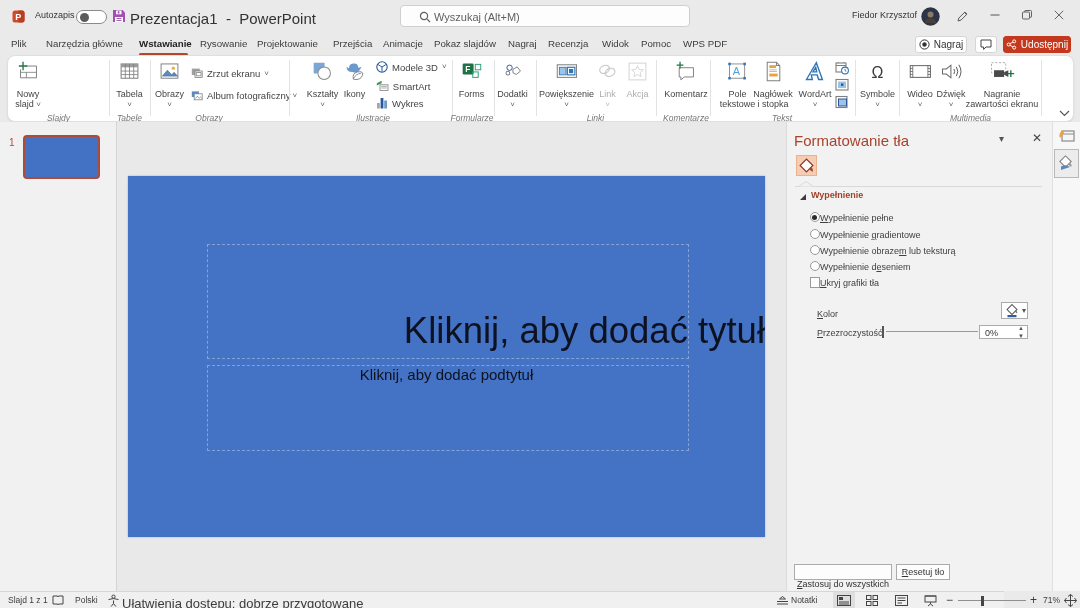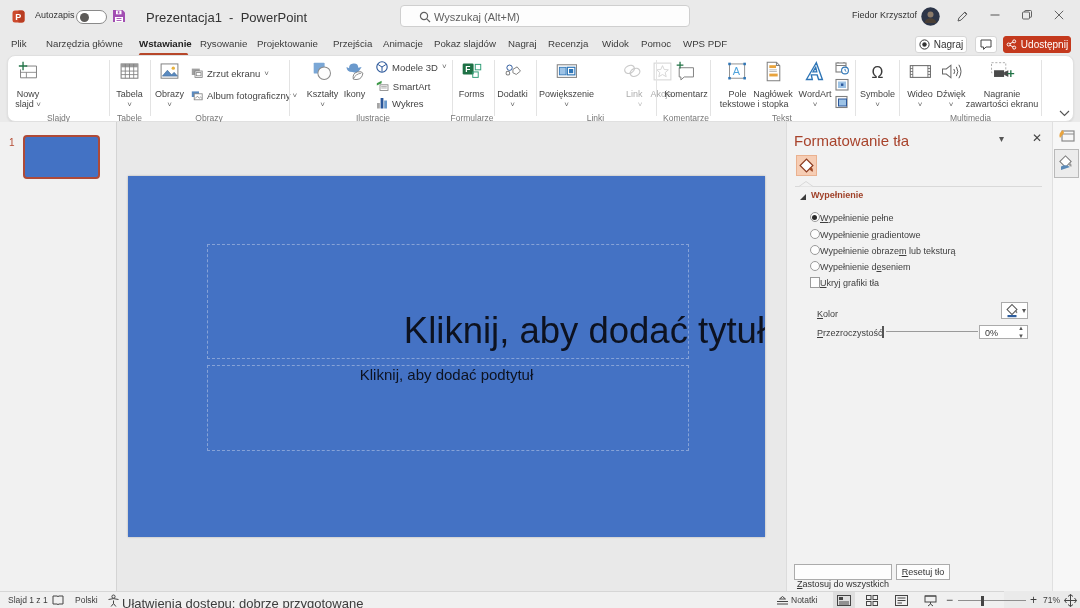--- a/index.html
+++ b/index.html
@@ -27,26 +27,26 @@
 
 
 .topbtn { position:absolute; top:2.5px; height:17.5px; background:#fff; border:1px solid #d6d6d6; border-radius:3px; font-size:10px; color:#333; display:flex; align-items:center; justify-content:center; }
 
 
 #ribbon { position:absolute; left:7px; top:55px; width:1067px; height:67px; background:#fff; border:1px solid #e0e0e0; border-radius:8px; box-shadow:0 1px 2px rgba(0,0,0,0.08); }
 .big { position:absolute; top:5px; width:70px; text-align:center; }
 .big > svg { height:21px; width:auto; }
 .big .lbl { margin-top:3px; font-size:9px; line-height:10px; color:#444; white-space:pre-line; }
 .big .lbl .car { font-size:8px; color:#666; }
-.grplbl { position:absolute; top:57px; font-size:8.5px; color:#767676; white-space:nowrap; transform:translateX(-50%); }
+.grplbl { position:absolute; top:57px; font-size:8.5px; color:#767676; white-space:nowrap; transform:translateX(-50%);font-style:italic; }
 .vsep { position:absolute; top:4px; width:1px; height:56px; background:#e3e3e3; }
 .rowbtn { position:absolute; height:18px; display:flex; align-items:center; font-size:9.5px; color:#444; white-space:nowrap; }
 .rowbtn svg { margin-right:4px; height:12px; width:auto; }
 .car2 { font-size:8px; color:#666; margin-left:4px; }
-.dis { opacity:0.45;text-align:right; }
+.dis { opacity:0.45; }
 
 
 #content { position:absolute; left:0; top:122px; width:1080px; height:469px; background:#e9e9e9; }
 #leftpanel { position:absolute; left:0; top:0; width:117px; height:469px; background:#f1f1f1; border-right:1px solid #d4d4d4; }
 #thumb { position:absolute; left:23px; top:13px; width:77px; height:44px; background:#4372c4; border:2px solid #ae4a38; border-radius:4px; }
 #thumbnum { position:absolute; left:9px; top:15px; font-size:10px; color:#b44b33; }
 
 #canvas { position:absolute; left:118px; top:0; width:668px; height:469px; background:#e9e9e9; }
 #slide { position:absolute; left:10px; top:54px; width:637px; height:361px; background:#4472c4; box-shadow:0 0 2px rgba(0,0,0,0.25); }
 .ph { position:absolute; border:1px dashed rgba(225,230,242,0.42); }
@@ -90,21 +90,21 @@
   <div id="toggle">
       <div class="knob"></div>
     </div>
   <svg class="abs" style="left:112px;top:9px" width="14" height="14" viewBox="0 0 14 14">
     <path d="M1 1 h9.5 l2.5 2.5 v9.5 h-12 z" fill="#a24eb2"></path>
     <rect x="4" y="1.5" width="5.5" height="3.8" fill="#fff"></rect>
     <rect x="5.8" y="2.2" width="1.6" height="2.4" fill="#a24eb2"></rect>
     <rect x="3" y="8" width="8" height="5" fill="#fff"></rect>
     <path d="M4.5 9.5 h5 M4.5 11.5 h5" stroke="#a24eb2" stroke-width="0.9"></path>
   </svg>
-  <span class="txt abs" style="left:146px;top:10px;font-size:13px">Prezentacja1&nbsp; -&nbsp; PowerPoint</span>
+  <span class="txt abs" style="left:130px;top:10px;font-size:15px">Prezentacja1&nbsp; -&nbsp; PowerPoint</span>
   <div id="searchbox">
     <svg class="abs" style="left:18px;top:5px" width="12" height="12" viewBox="0 0 12 12">
         <circle cx="5" cy="5" r="3.6" fill="none" stroke="#616161" stroke-width="1.2"></circle>
         <line x1="7.8" y1="7.8" x2="11" y2="11" stroke="#616161" stroke-width="1.2"></line>
       </svg>
     <span>Wyszukaj (Alt+M)</span>
   </div>
   <span class="txt abs" style="left:852px;top:10px">Fiedor Krzysztof</span>
   <svg class="abs" style="left:921px;top:7px" width="19" height="19" viewBox="0 0 19 19">
     <circle cx="9.5" cy="9.5" r="9.2" fill="#2c3548"></circle>

